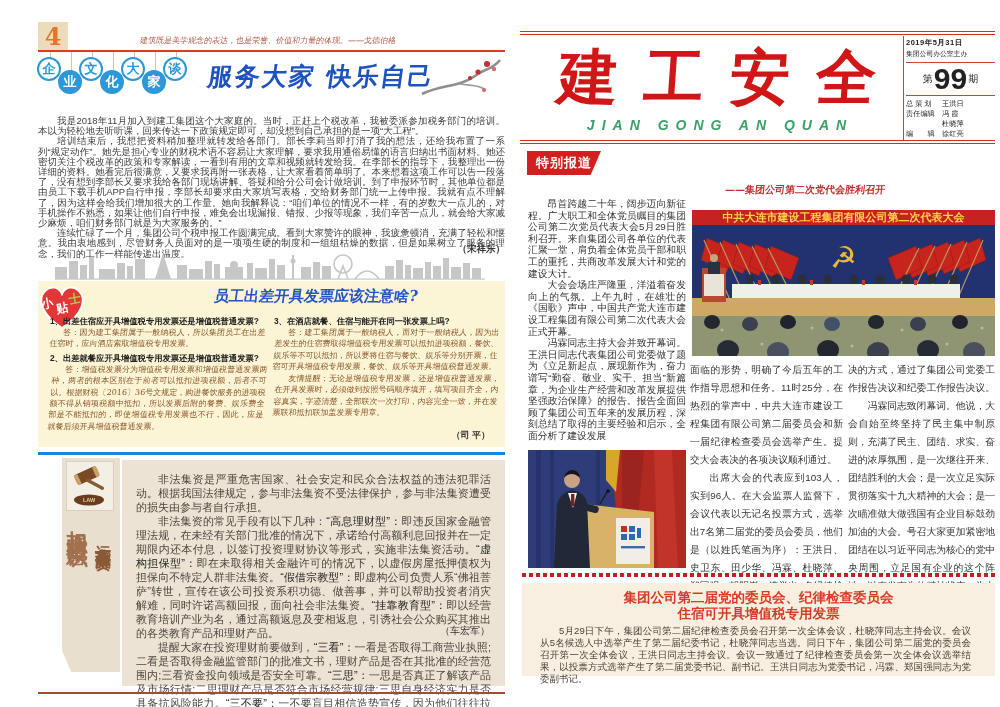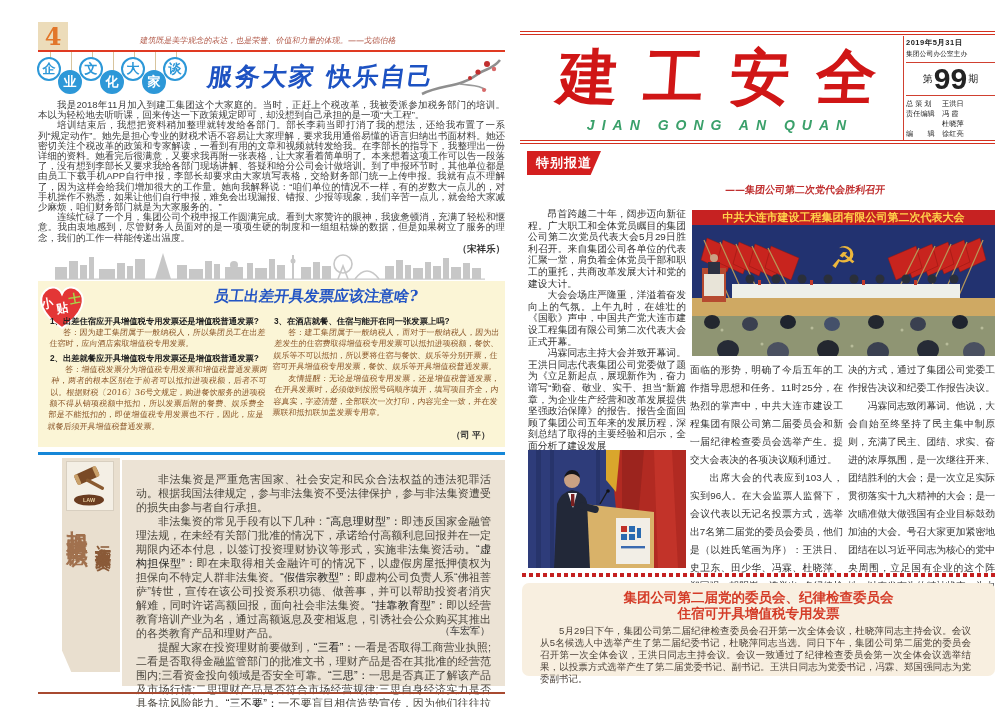--- a/index.html
+++ b/index.html
@@ -11,21 +11,21 @@
 #lp-pagenum{left:38px;top:22px;width:30px;height:29px;background:#ecdcba;color:#e2762a;font-size:24px;font-weight:bold;text-align:center;line-height:29px;font-family:"DejaVu Serif",serif}
 #lp-quote{left:108px;top:35px;width:320px;font-size:8px;color:#b25a4a;text-align:center;transform:skewX(-8deg);font-family:"DejaVu Serif",serif}
 #lp-topline{left:38px;top:50px;width:467px;height:2px;background:#e03a22}
 #circles{left:37px;top:52px;width:160px;height:54px}
 .circ-wrap{position:absolute;top:0;width:28px;height:54px}
 .thread{position:absolute;left:13px;top:0;width:1px;background:#d8c49c}
 .circ{position:absolute;left:0;width:24px;height:24px;border-radius:50%;border:2px solid #2d98d8;background:#fff;color:#2d98d8;font-size:13px;font-weight:bold;text-align:center;line-height:20px}
 .circ.solid{background:#2d98d8;color:#fff}
 #lp-title1{left:208px;top:60px;width:240px;font-size:25px;font-weight:bold;color:#1d52c2;transform:skewX(-8deg);font-family:"DejaVu Serif",serif;letter-spacing:2px;white-space:nowrap}
 #plum{left:420px;top:50px}
-#lp-article{left:38px;top:100px;width:467px}
+#lp-article{left:38px;top:116px;width:467px}
 #lp-article p{font-size:9.5px;line-height:10.2px;color:#3c3c3c;text-align:justify;text-indent:2em}
 #lp-article1-author{left:38px;top:243px;width:467px;text-align:right;font-size:9.5px;color:#333;font-weight:bold}
 #skyline{left:55px;top:251px}
 #tips-box{left:38px;top:281px;width:467px;height:166px;background:#fbf5d6}
 #tip-badge{left:34px;top:281px}
 #tips-title{left:148px;top:287px;width:336px;text-align:center;font-size:15px;font-weight:bold;color:#2254c4;transform:skewX(-8deg);font-family:"DejaVu Serif",serif}
 #tips-left{left:50px;top:313px;width:215px}
 #tips-right{left:274px;top:313px;width:224px}
 .tip-q{font-size:8.3px;font-weight:bold;color:#222;line-height:1.35;margin-top:3px}
 .tip-a{font-size:8px;color:#8a5528;line-height:1.42;text-align:justify;text-indent:1.6em;transform:skewX(-5deg);font-family:"DejaVu Serif",serif}
@@ -56,29 +56,29 @@
 #rp-issue .sm{font-size:10px}
 #rp-issue .big{font-size:30px;font-weight:bold;line-height:30px;margin:0 1px}
 .staff-row{font-size:7.2px;line-height:10px;white-space:nowrap}
 .staff-row .role{display:inline-block;width:36px}
 #rp-badge{left:527px;top:151px;width:74px;height:24px;background:#d41f1f;color:#fff;font-size:13px;font-weight:bold;text-align:center;line-height:24px;letter-spacing:1px;clip-path:polygon(0 0,100% 0,86% 100%,0 100%)}
 #rp-headline{left:604px;top:147px;width:392px;font-size:22px;font-weight:bold;color:#cc1515;white-space:nowrap;letter-spacing:1px}
 #rp-subhead{left:640px;top:183px;width:330px;text-align:center;font-size:10px;color:#c03030;font-weight:bold;transform:skewX(-6deg);font-family:"DejaVu Serif",serif}
 .col{position:absolute}
 .col p{font-size:9.8px;color:#333;text-align:justify;text-indent:2em}
 .col p.noind{text-indent:0}
-#rp-col1{left:528px;top:208px;width:158px}
+#rp-col1{left:528px;top:198px;width:158px}
 #rp-col1 p{line-height:11.6px}
 #rp-col2{left:690px;top:361px;width:153px}
 #rp-col3{left:848px;top:361px;width:147px}
 #rp-col2 p,#rp-col3 p{line-height:18px}
 #photo1{left:692px;top:210px}
 #photo2{left:528px;top:450px}
 #rp-dashes{left:522px;top:573px;width:473px;height:4px;background:repeating-linear-gradient(90deg,#c42020 0,#c42020 4px,transparent 4px,transparent 7px)}
-#rp-bottombox{left:522px;top:583px;width:473px;height:93px;background:#f8efe0;border-radius:7px;padding-top:7px}
+#rp-bottombox{left:522px;top:583px;width:473px;height:93px;background:#f8efe0;border-radius:0;padding-top:7px}
 #rp-bt1,#rp-bt2{text-align:center;font-size:13.5px;font-weight:bold;color:#d43c28;line-height:16px}
 #rp-bbody{padding:3px 24px 0 18px;font-size:9.5px;line-height:12px;color:#4a4038;text-align:justify;text-indent:2em}
 </style>
 </head>
 <body>
 
 <div id="canvas">
 
   <div class="abs" id="lp-pagenum">4</div>
   <div class="abs" id="lp-quote">建筑既是美学观念的表达，也是荣誉、价值和力量的体现。——戈德伯格</div>

